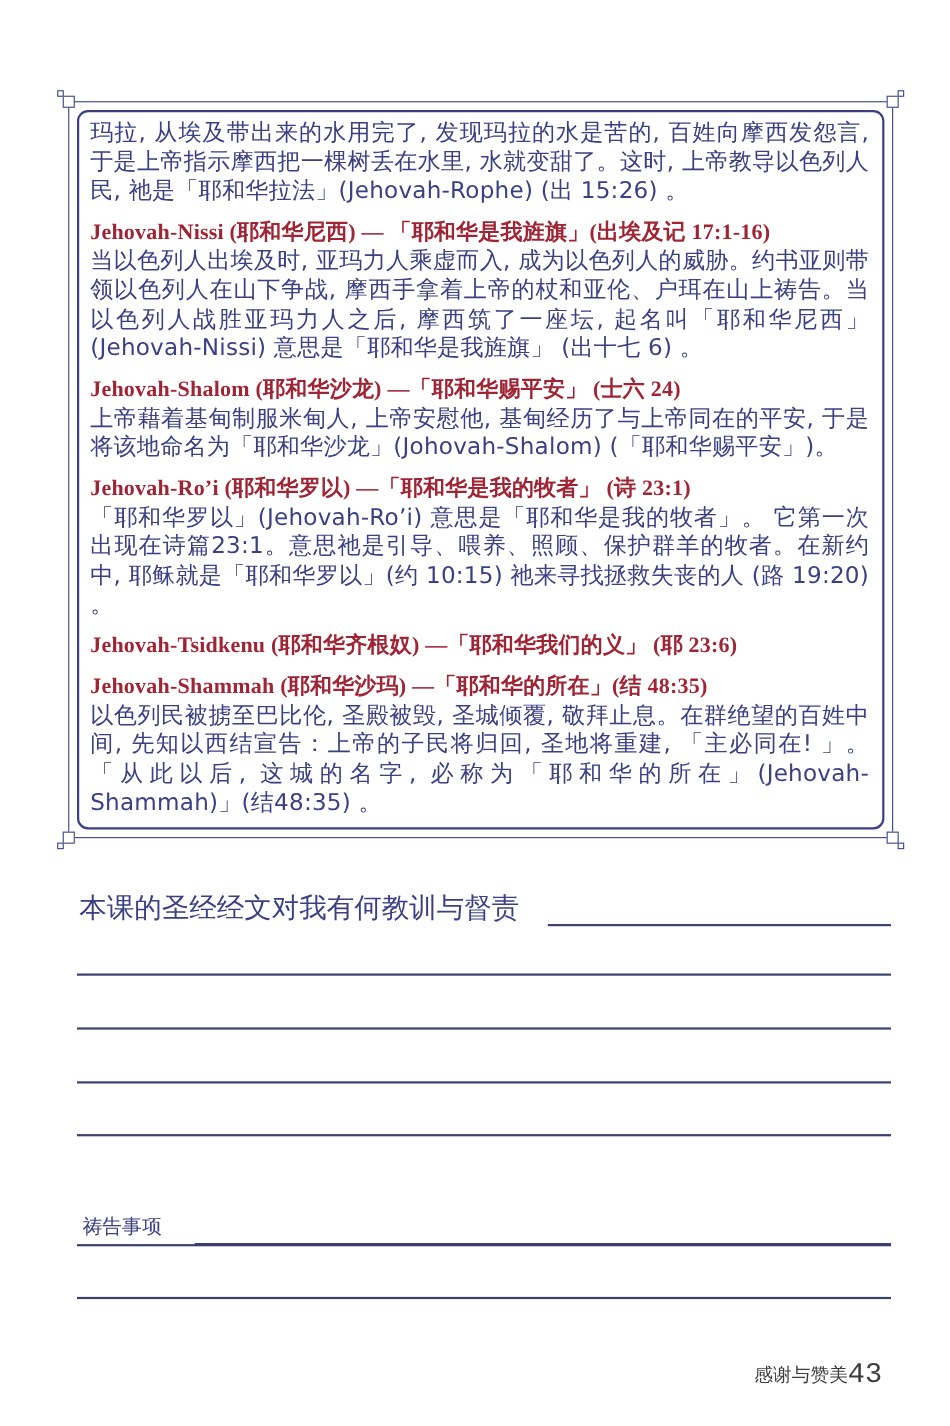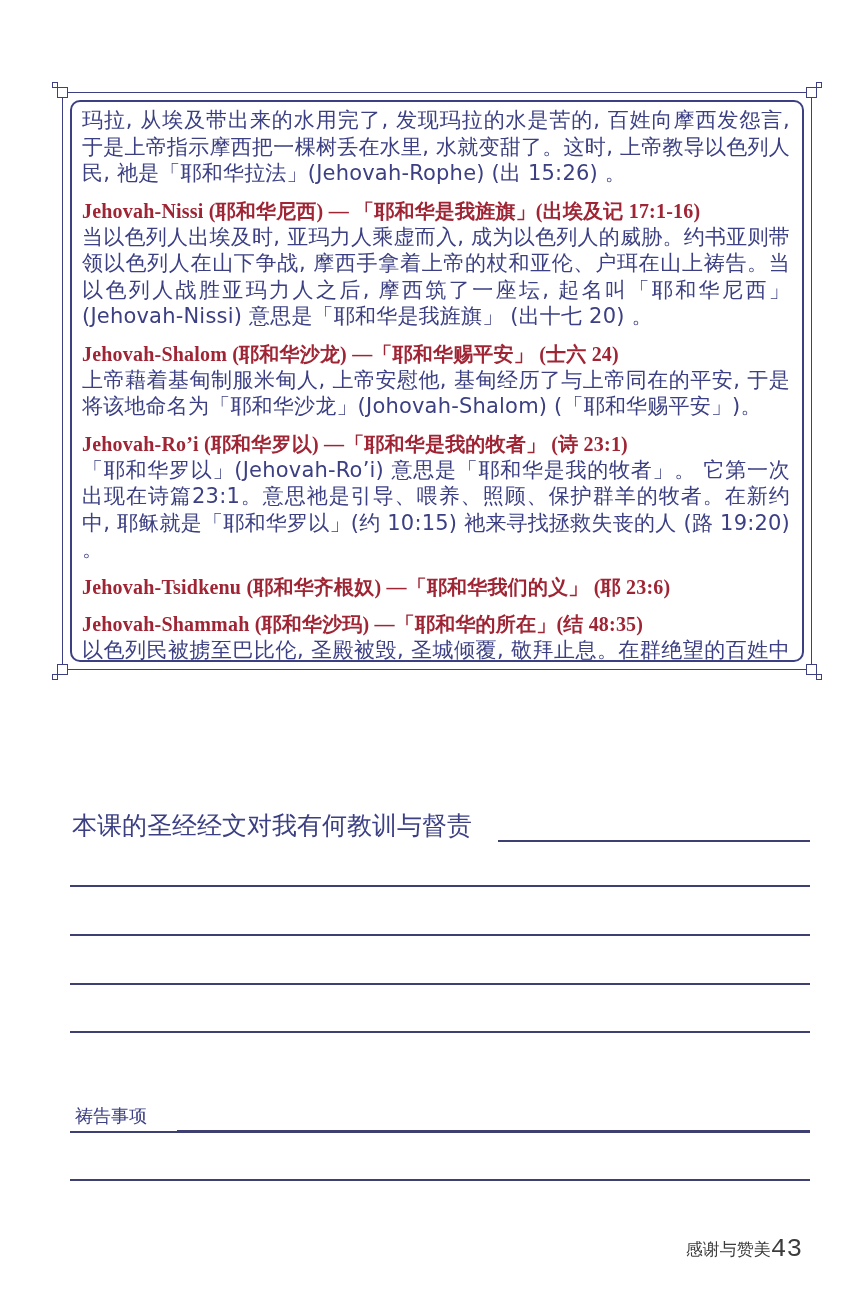--- a/index.html
+++ b/index.html
@@ -15,21 +15,21 @@
     width: 864px; height: 1296px;
     position: relative;
     font-family: "DejaVu Sans", "Liberation Sans", sans-serif;
     overflow: hidden;
   }
 
   
   .frame-box {
     position: absolute;
     left: 62px; top: 92px;
-    width: 750px; height: 578px;
+    width: 750px; height: 670px;
     border: 1.5px solid var(--frame);
   }
   .frame-inner {
     position: absolute;
     left: 7px; top: 7px; right: 7px; bottom: 7px;
     border: 2.5px solid var(--frame);
     border-radius: 10px;
     padding: 5px 12px 6px 10px;
     overflow: hidden;
   }
@@ -145,21 +145,21 @@
 <div class="frame-box">
   <span class="corner tl"></span>
   <span class="corner tr"></span>
   <span class="corner bl"></span>
   <span class="corner br"></span>
 
   <div class="frame-inner">
     <p class="box-par">玛拉, 从埃及带出来的水用完了, 发现玛拉的水是苦的, 百姓向摩西发怨言, 于是上帝指示摩西把一棵树丢在水里, 水就变甜了。这时, 上帝教导以色列人民, 祂是「耶和华拉法」(Jehovah-Rophe) (出 15:26) 。</p>
 
     <h3 class="sec-heading">Jehovah-Nissi (耶和华尼西) —  「耶和华是我旌旗」(出埃及记 17:1-16)</h3>
-    <p class="box-par">当以色列人出埃及时, 亚玛力人乘虚而入, 成为以色列人的威胁。约书亚则带领以色列人在山下争战, 摩西手拿着上帝的杖和亚伦、户珥在山上祷告。当以色列人战胜亚玛力人之后, 摩西筑了一座坛, 起名叫「耶和华尼西」(Jehovah-Nissi) 意思是「耶和华是我旌旗」 (出十七 20) 。</p>
+    <p class="box-par">当以色列人出埃及时, 亚玛力人乘虚而入, 成为以色列人的威胁。约书亚则带领以色列人在山下争战, 摩西手拿着上帝的杖和亚伦、户珥在山上祷告。当以色列人战胜亚玛力人之后, 摩西筑了一座坛, 起名叫「耶和华尼西」(Jehovah-Nissi) 意思是「耶和华是我旌旗」 (出十七 6) 。</p>
 
     <h3 class="sec-heading">Jehovah-Shalom (耶和华沙龙) —「耶和华赐平安」 (士六 24)</h3>
     <p class="box-par">上帝藉着基甸制服米甸人, 上帝安慰他, 基甸经历了与上帝同在的平安, 于是将该地命名为「耶和华沙龙」(Johovah-Shalom) (「耶和华赐平安」)。</p>
 
     <h3 class="sec-heading">Jehovah-Ro’i (耶和华罗以) —「耶和华是我的牧者」 (诗 23:1)</h3>
     <p class="box-par">「耶和华罗以」(Jehovah-Ro’i) 意思是「耶和华是我的牧者」。 它第一次出现在诗篇23:1。意思祂是引导、喂养、照顾、保护群羊的牧者。在新约中, 耶稣就是「耶和华罗以」(约 10:15) 祂来寻找拯救失丧的人 (路 19:20) 。</p>
 
     <h3 class="sec-heading">Jehovah-Tsidkenu (耶和华齐根奴) —「耶和华我们的义」 (耶 23:6)</h3>
 
     <h3 class="sec-heading">Jehovah-Shammah (耶和华沙玛) —「耶和华的所在」(结 48:35)</h3>

